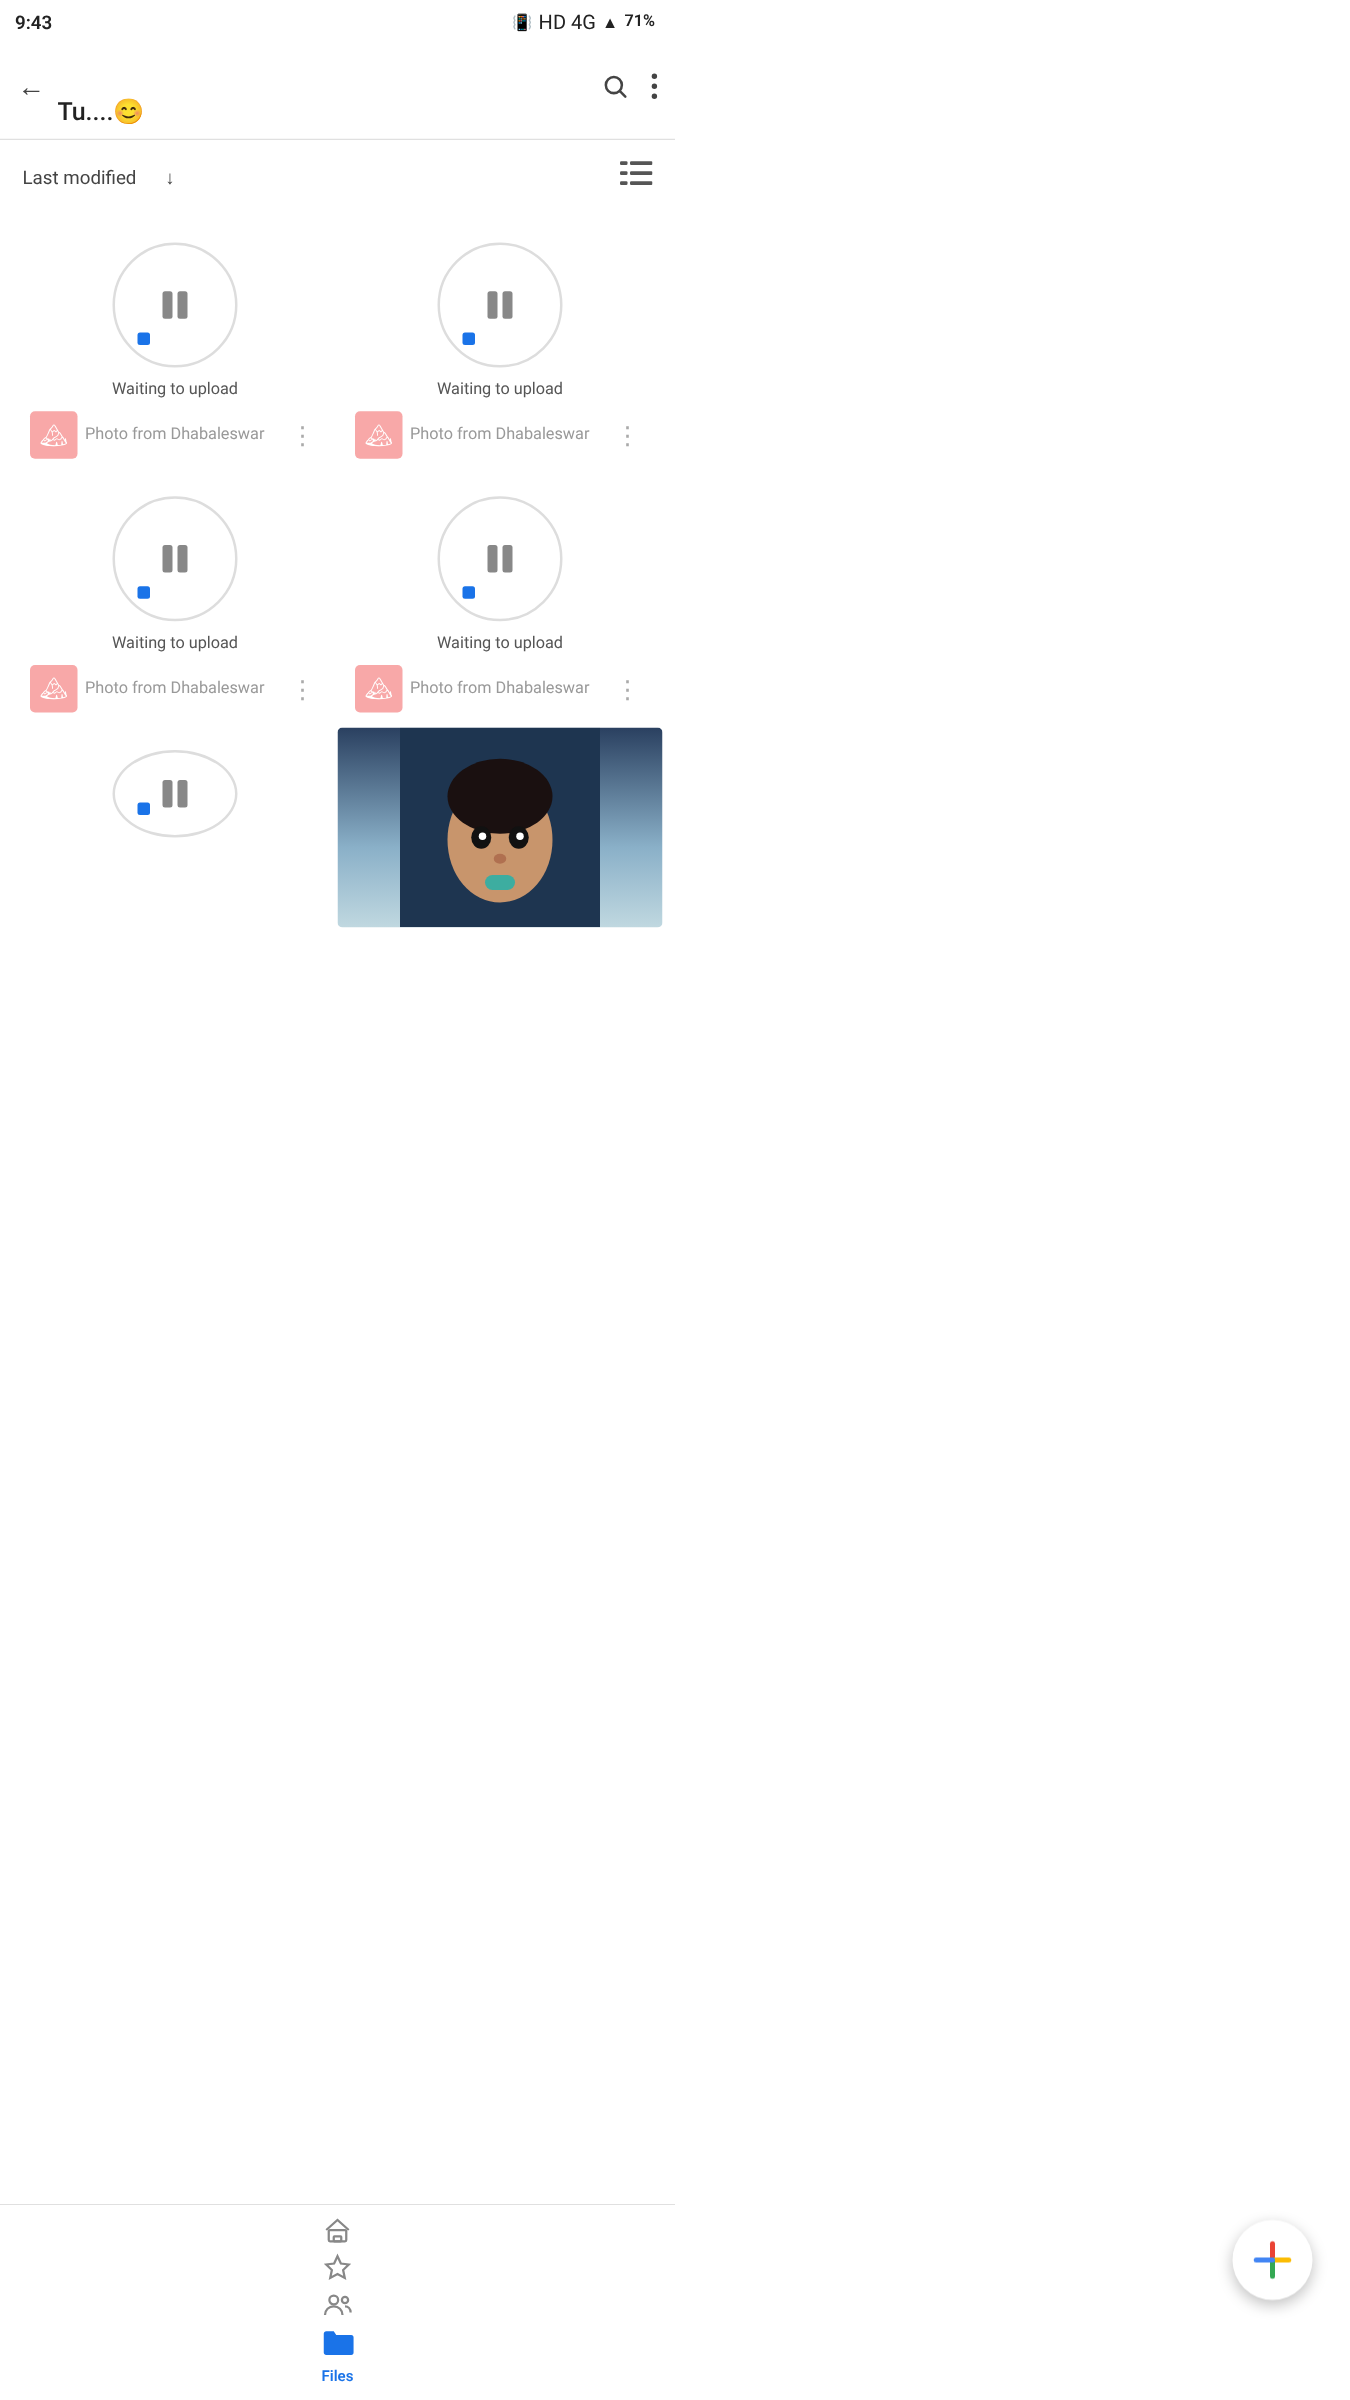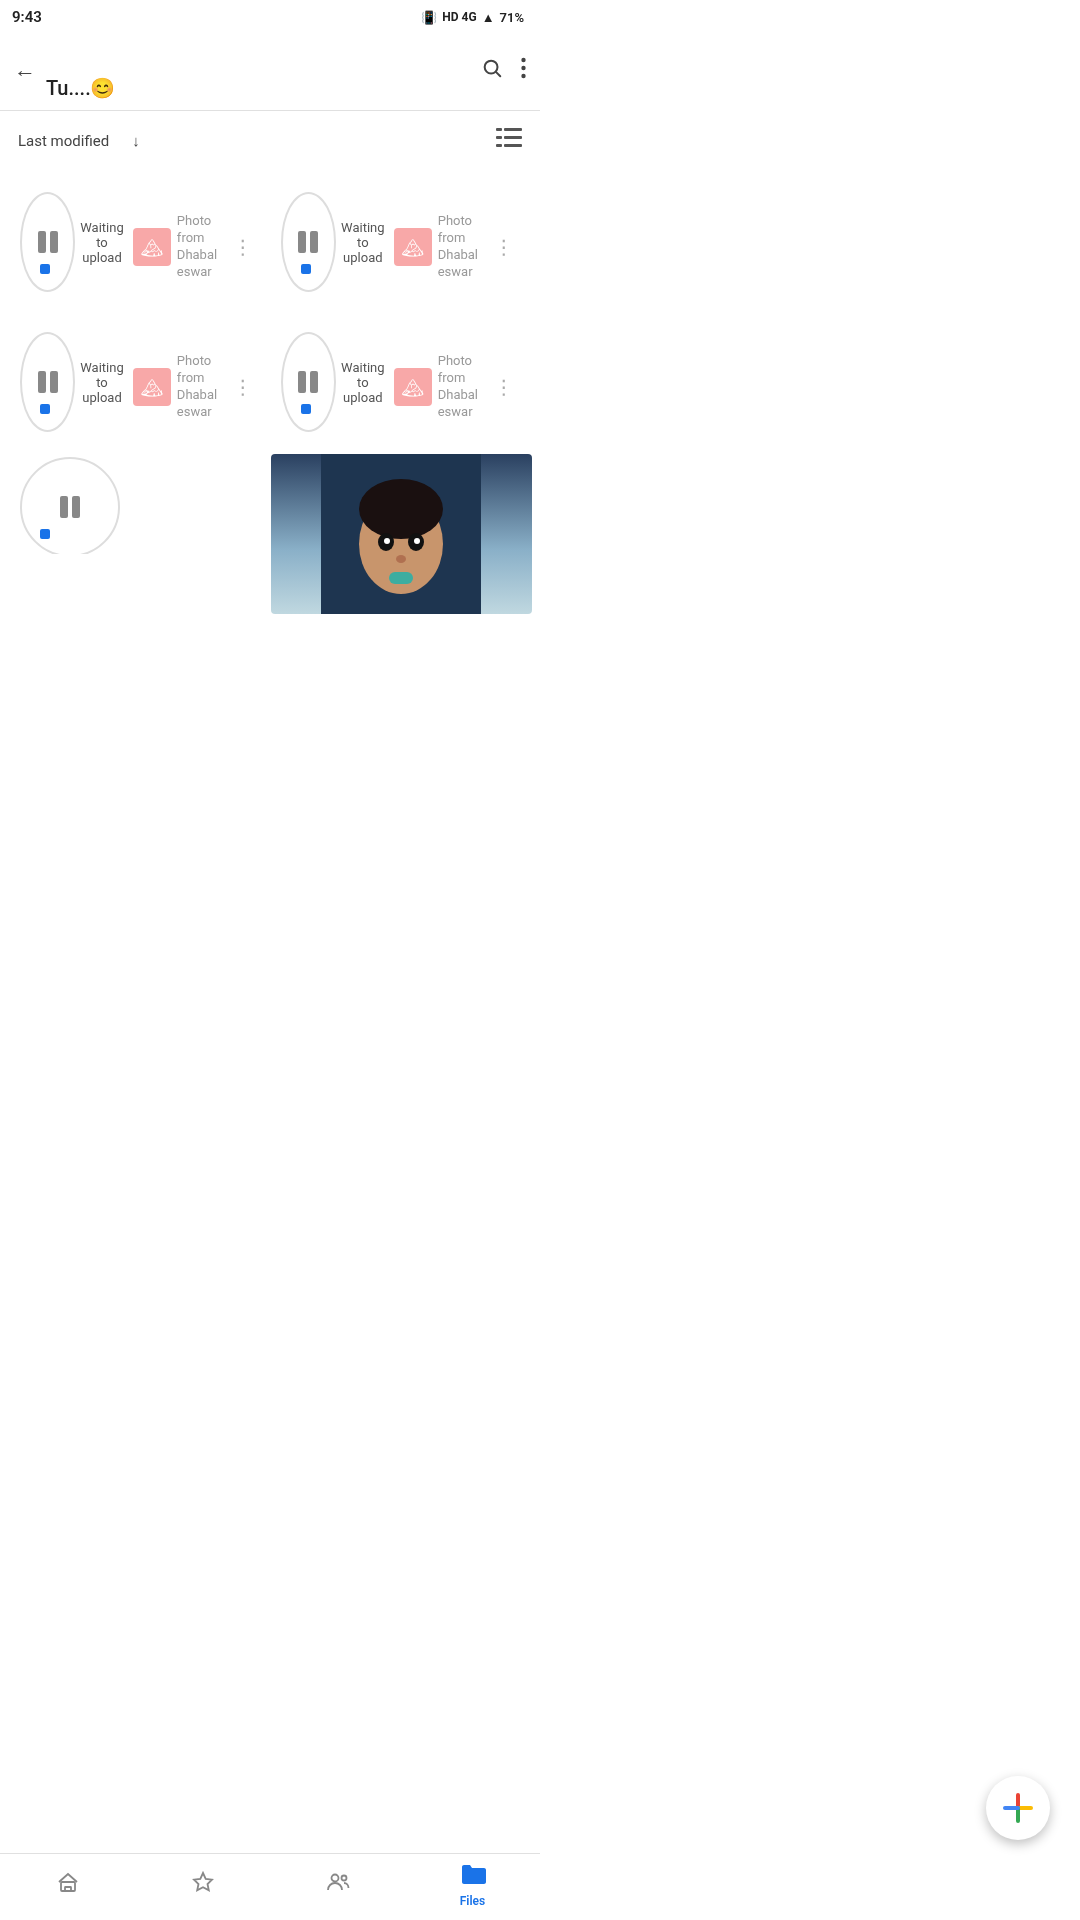--- a/index.html
+++ b/index.html
@@ -91,21 +91,21 @@
     
     .file-grid {
       display: grid;
       grid-template-columns: 1fr 1fr;
       gap: 0;
       padding: 10px 10px 80px 10px;
     }
 
     .file-item {
       display: flex;
-      flex-direction: row;
+      flex-direction: column;
       align-items: center;
       padding: 18px 10px 12px 10px;
       position: relative;
     }
 
     
     .upload-circle {
       width: 100px;
       height: 100px;
       border-radius: 50%;
@@ -214,20 +214,21 @@
       bottom: 0;
       left: 0;
       width: 540px;
       background: #fff;
       border-top: 1px solid #e0e0e0;
       display: flex;
       justify-content: space-around;
       align-items: center;
       padding: 8px 0 12px 0;
       z-index: 20;
+      flex-direction: column;
     }
     .nav-item {
       display: flex;
       flex-direction: column;
       align-items: center;
       gap: 2px;
       cursor: pointer;
       min-width: 60px;
     }
     .nav-icon {
@@ -251,21 +252,21 @@
       overflow: hidden;
     }
   </style>
 </head>
 <body>
 
 <div class="status-bar">
   <span class="status-time">9:43</span>
   <div class="status-icons">
     <span>📳</span>
-    <span style="font-size:12px;font-weight:700;">HD 4G</span>
+    <span style="font-size:16px;font-weight:400;">HD 4G</span>
     <span>▲</span>
     <span>71%</span>
   </div>
 </div>
 
 <div class="app-bar">
   <span class="app-bar-back icon-btn">←</span>
   <span class="app-bar-title">Tu....😊</span>
   <div class="app-bar-icons">
     <span class="icon-btn">

